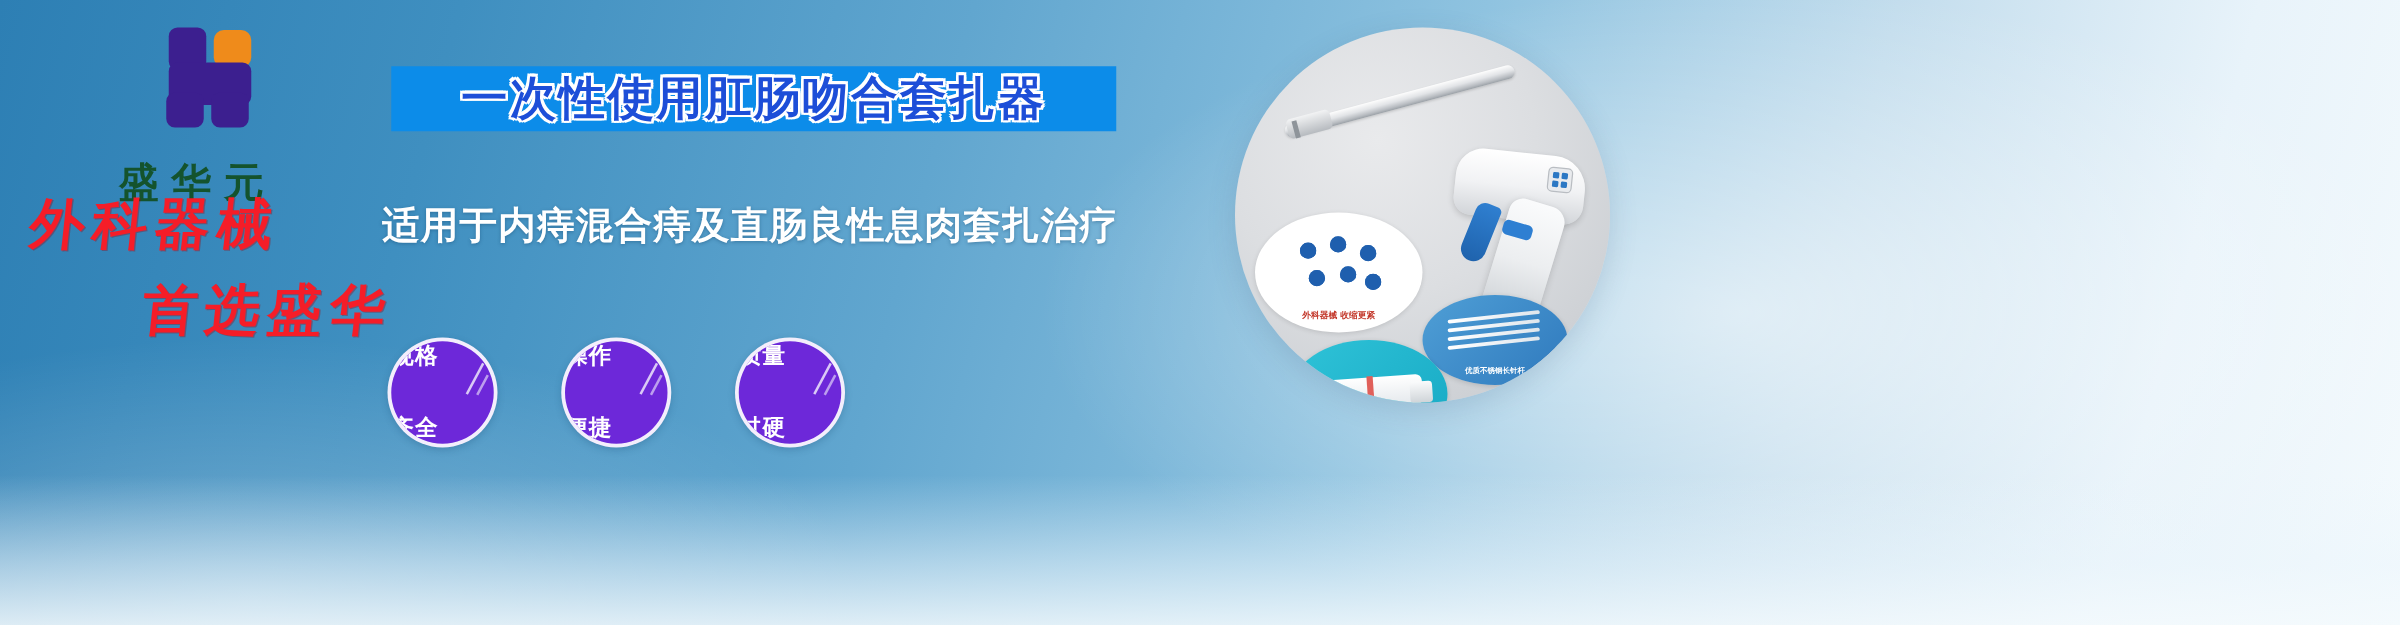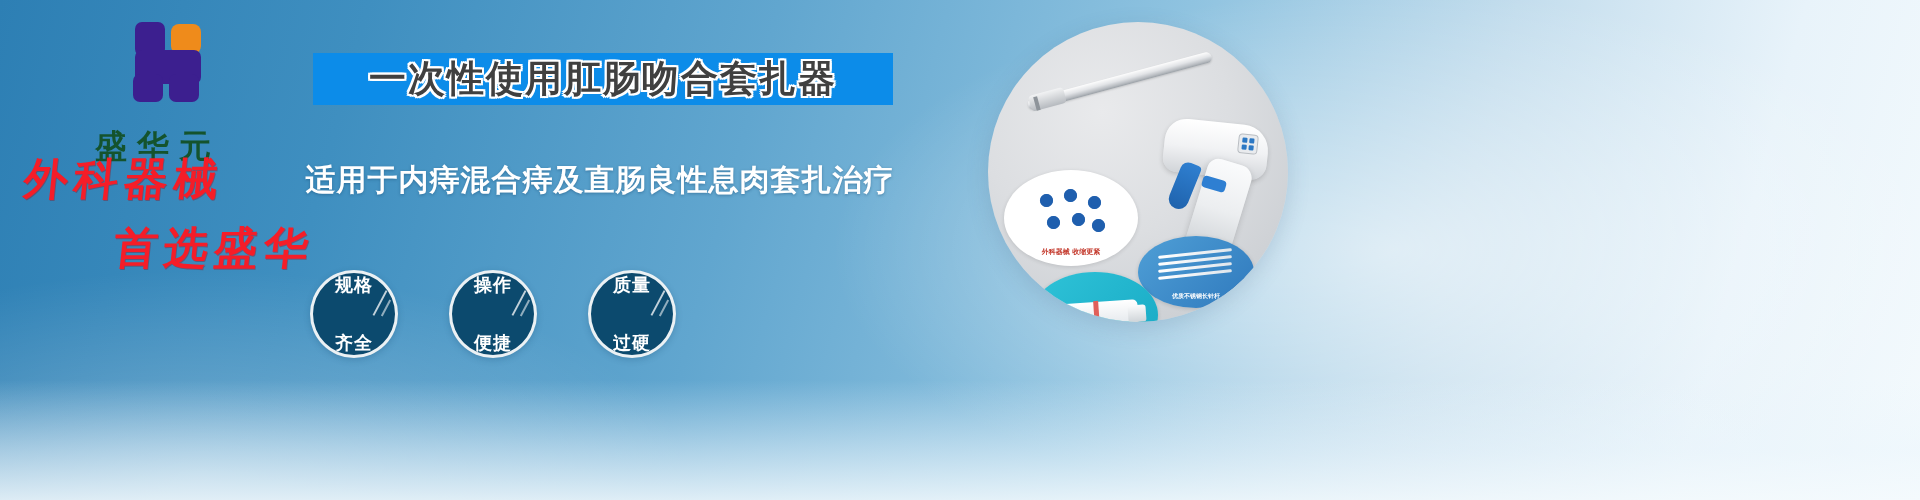--- a/index.html
+++ b/index.html
@@ -52,44 +52,44 @@
   .slogan .l2{ margin-left:96px; margin-top:10px; }
 
   
   .headbar{
     position:absolute; left:313px; top:53px; width:580px; height:52px;
     background:#0c8ce9;
   }
   .headbar-text{
     position:absolute; left:313px; top:50px; width:580px; height:58px;
     display:flex; align-items:center; justify-content:center;
-    color:#404040; font-size:37px; font-weight:700; letter-spacing:2px;
+    color:#1d4ed8; font-size:37px; font-weight:700; letter-spacing:2px;
     text-shadow:
       -2px -2px 0 #fff, 2px -2px 0 #fff, -2px 2px 0 #fff, 2px 2px 0 #fff,
       0 -2px 0 #fff, 0 2px 0 #fff, -2px 0 0 #fff, 2px 0 0 #fff;
     font-family:"DejaVu Sans","Liberation Sans",sans-serif;
     white-space:nowrap;
   }
 
   
   .subtitle{
     position:absolute; left:300px; top:160px; width:600px;
     text-align:center; color:#ffffff; font-size:30px; font-weight:700;
     letter-spacing:1px; white-space:nowrap;
     text-shadow:0 1px 3px rgba(20,70,110,.45);
     font-family:"DejaVu Sans","Liberation Sans",sans-serif;
   }
 
   
   .badges{ position:absolute; left:310px; top:270px; width:540px; height:110px; }
   .badge{
     position:absolute; top:0; width:88px; height:88px; border-radius:50%;
-    background:#0c4a6e; border:3px solid rgba(255,255,255,.92);
+    background:#6d28d9; border:3px solid rgba(255,255,255,.92);
     box-shadow:0 2px 6px rgba(20,70,110,.25);
-    display:flex; flex-direction:column; align-items:center; justify-content:center;
+    display:flex; flex-direction:column; align-items:flex-start; justify-content:center;
     overflow:hidden;
     gap:36px;
   }
   .badge .slash{
     position:absolute; right:14px; top:16px; width:2px; height:28px;
     background:rgba(255,255,255,.75); transform:rotate(28deg);
   }
   .badge .slash2{
     position:absolute; right:8px; top:26px; width:2px; height:18px;
     background:rgba(255,255,255,.55); transform:rotate(28deg);

